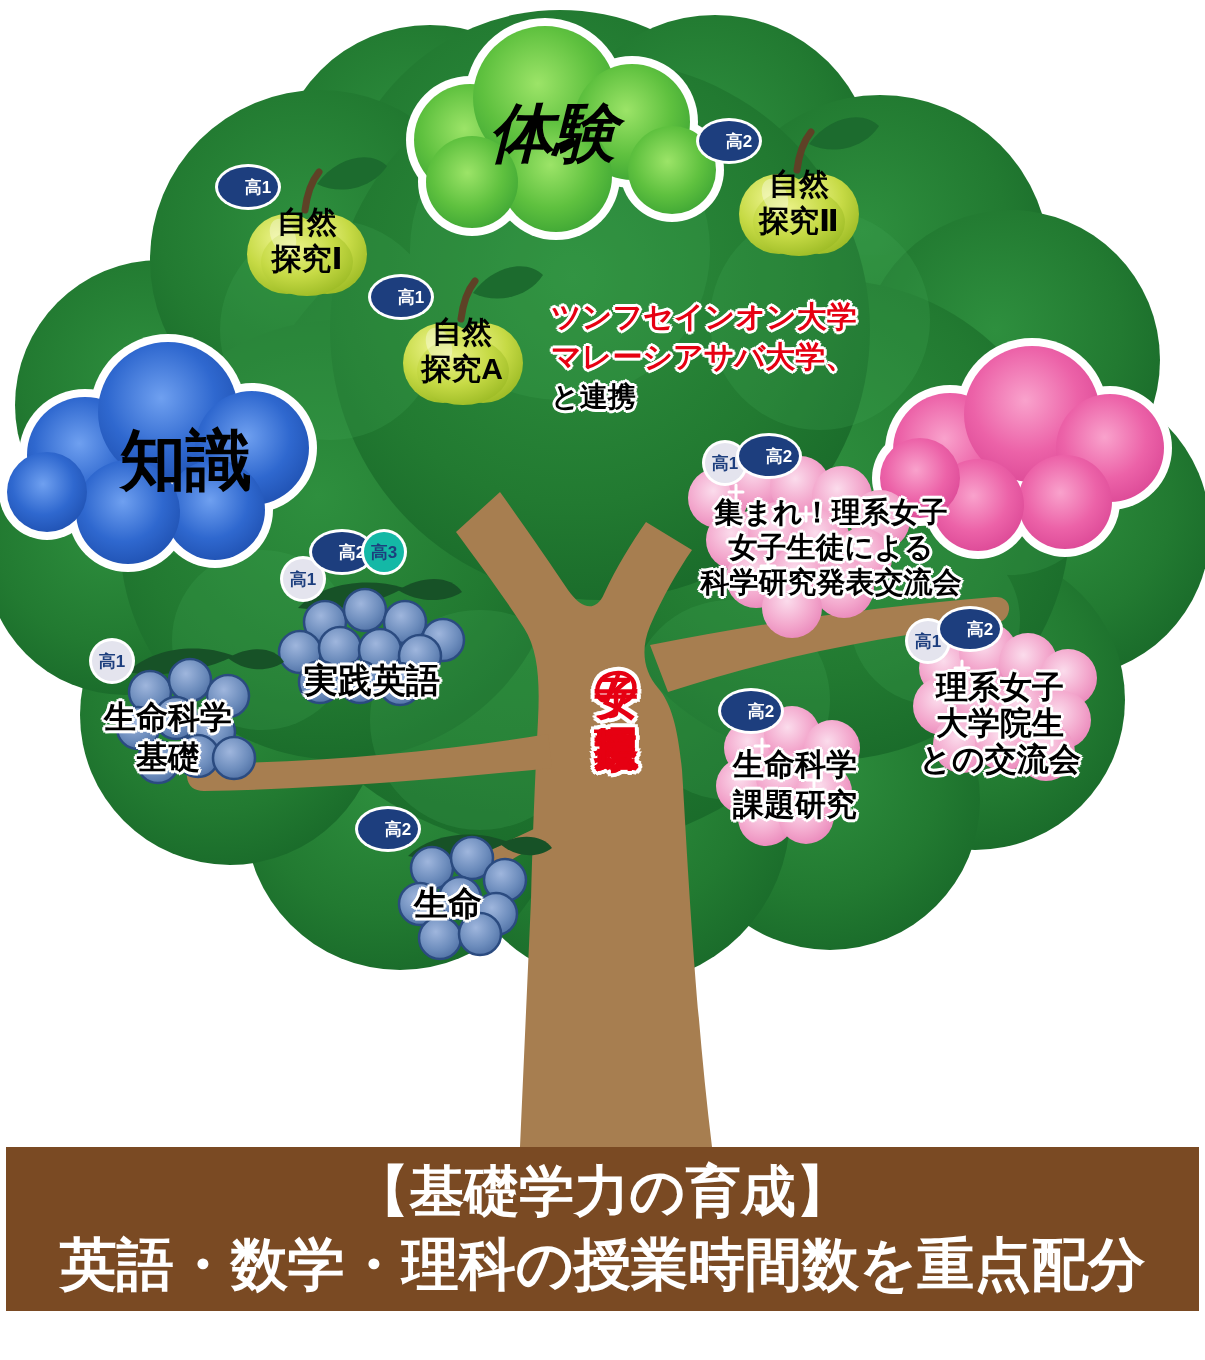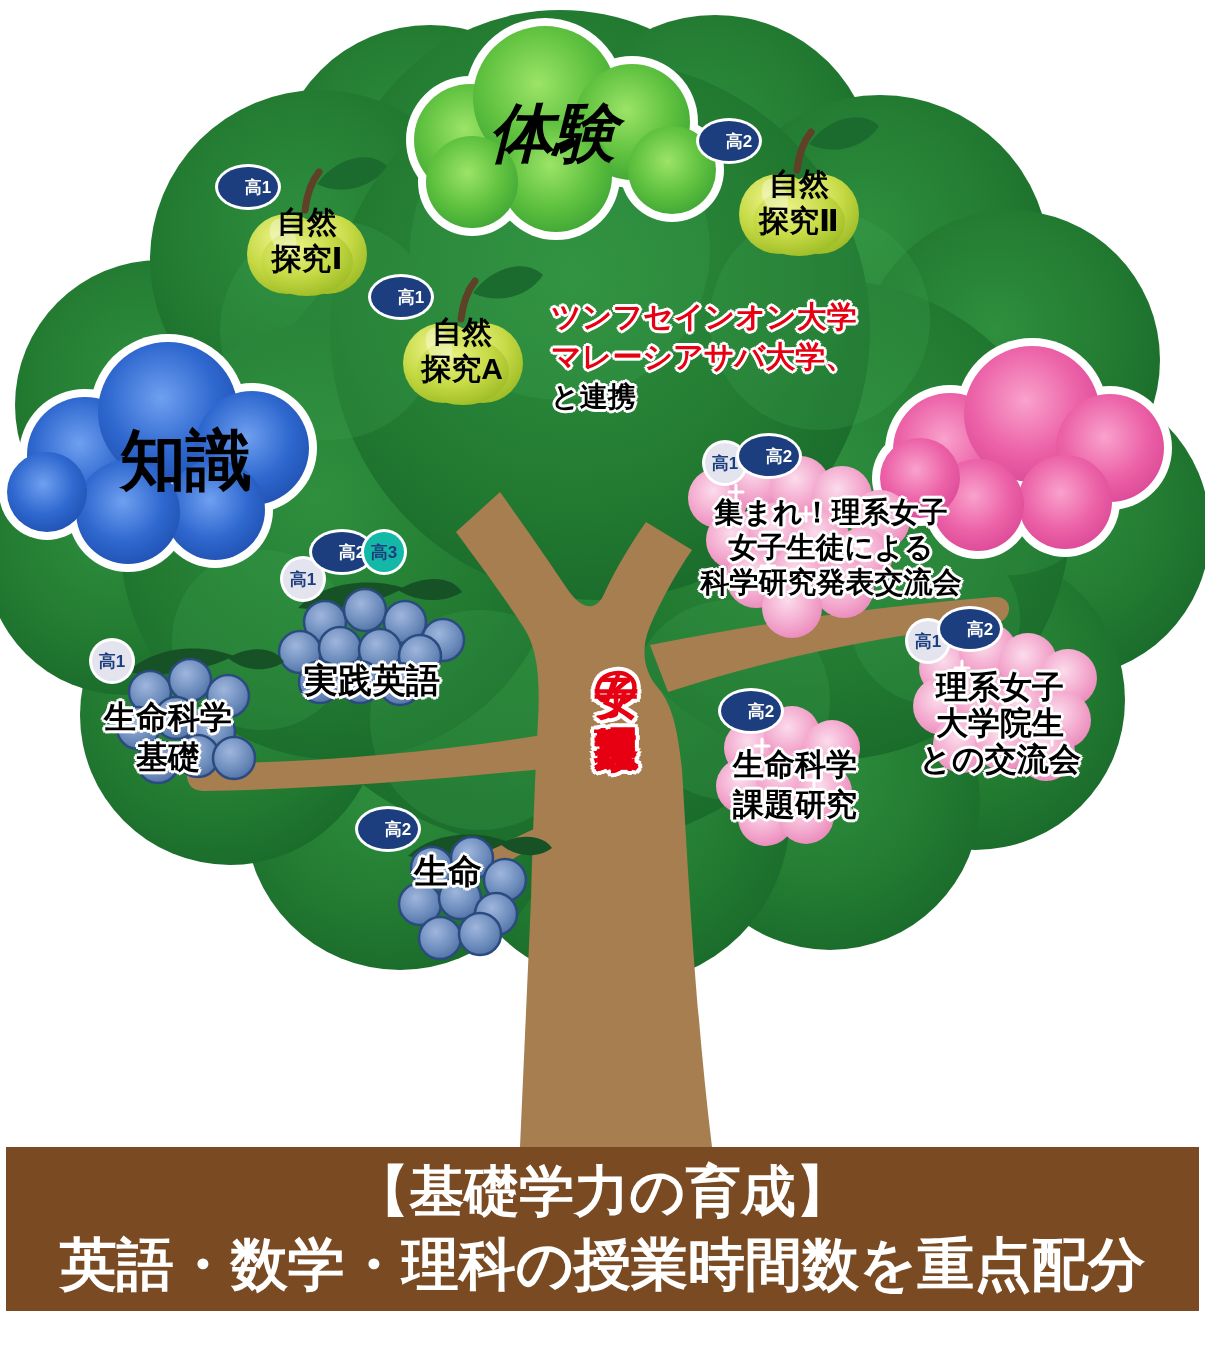--- a/index.html
+++ b/index.html
@@ -341,21 +341,21 @@
   <div class="badge light" style="left:303px;top:579px;">高1</div>
   <div class="badge navy" style="left:342px;top:552px;">高2</div>
   <div class="badge yellow" style="left:384px;top:552px;">高3</div>
 
   <div class="lbl ow" style="left:168px;top:737px;font-size:32px;line-height:40px;">
     <div>生命科学</div>
     <div>基礎</div>
   </div>
   <div class="badge light" style="left:112px;top:661px;">高1</div>
 
-  <div class="lbl ow" style="left:448px;top:872px;font-size:34px;">生命</div>
+  <div class="lbl ow" style="left:448px;top:904px;font-size:34px;">生命</div>
   <div class="badge navy" style="left:388px;top:829px;">高2</div>
 
   <div class="lbl ow" style="left:786px;top:547px;font-size:29px;line-height:35px;margin-left:45px;">
     <div>集まれ！理系女子</div>
     <div>女子生徒による</div>
     <div>科学研究発表交流会</div>
   </div>
   <div class="badge light" style="left:725px;top:463px;">高1</div>
   <div class="badge navy" style="left:769px;top:456px;">高2</div>
 

